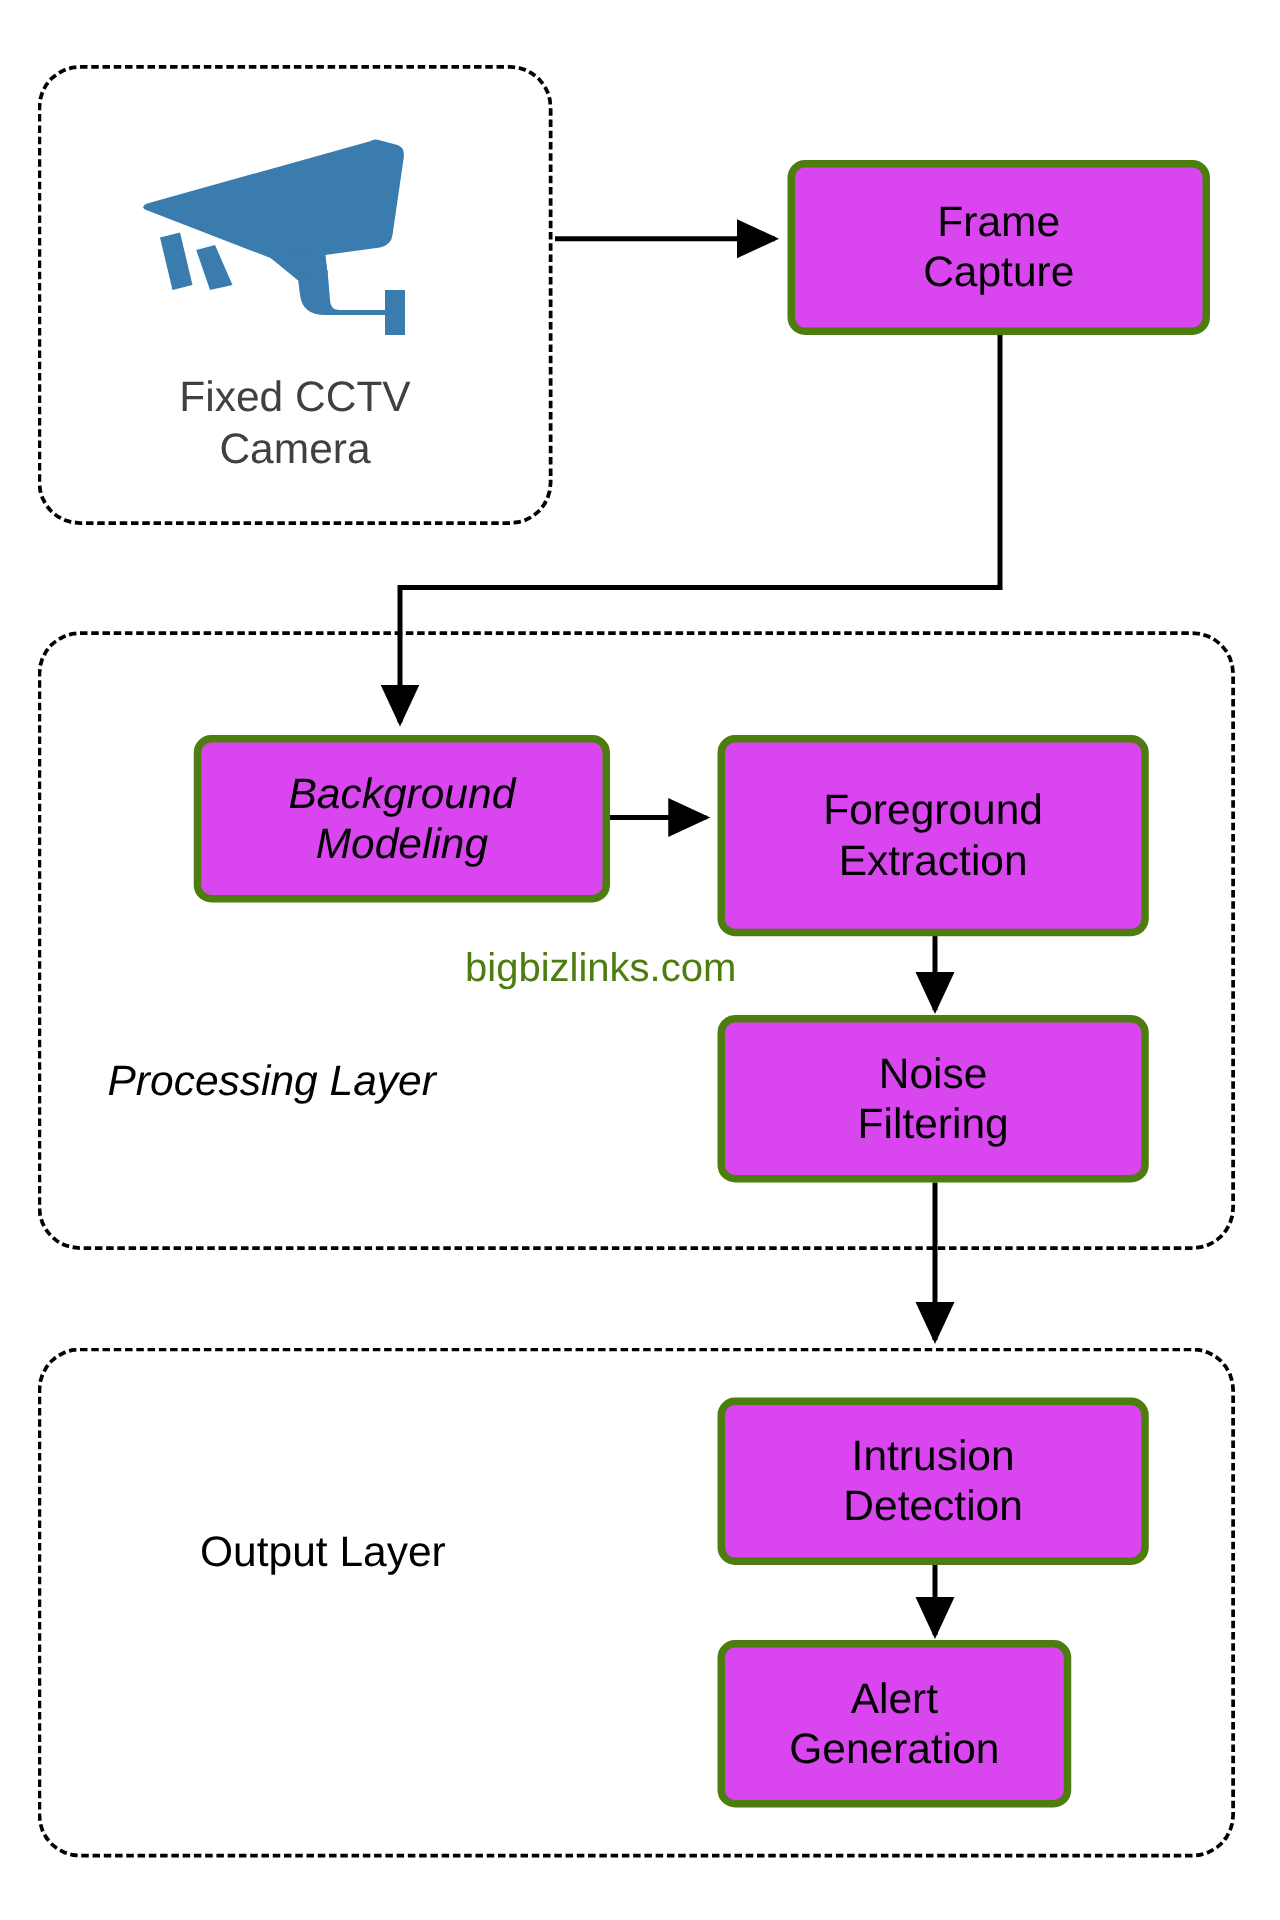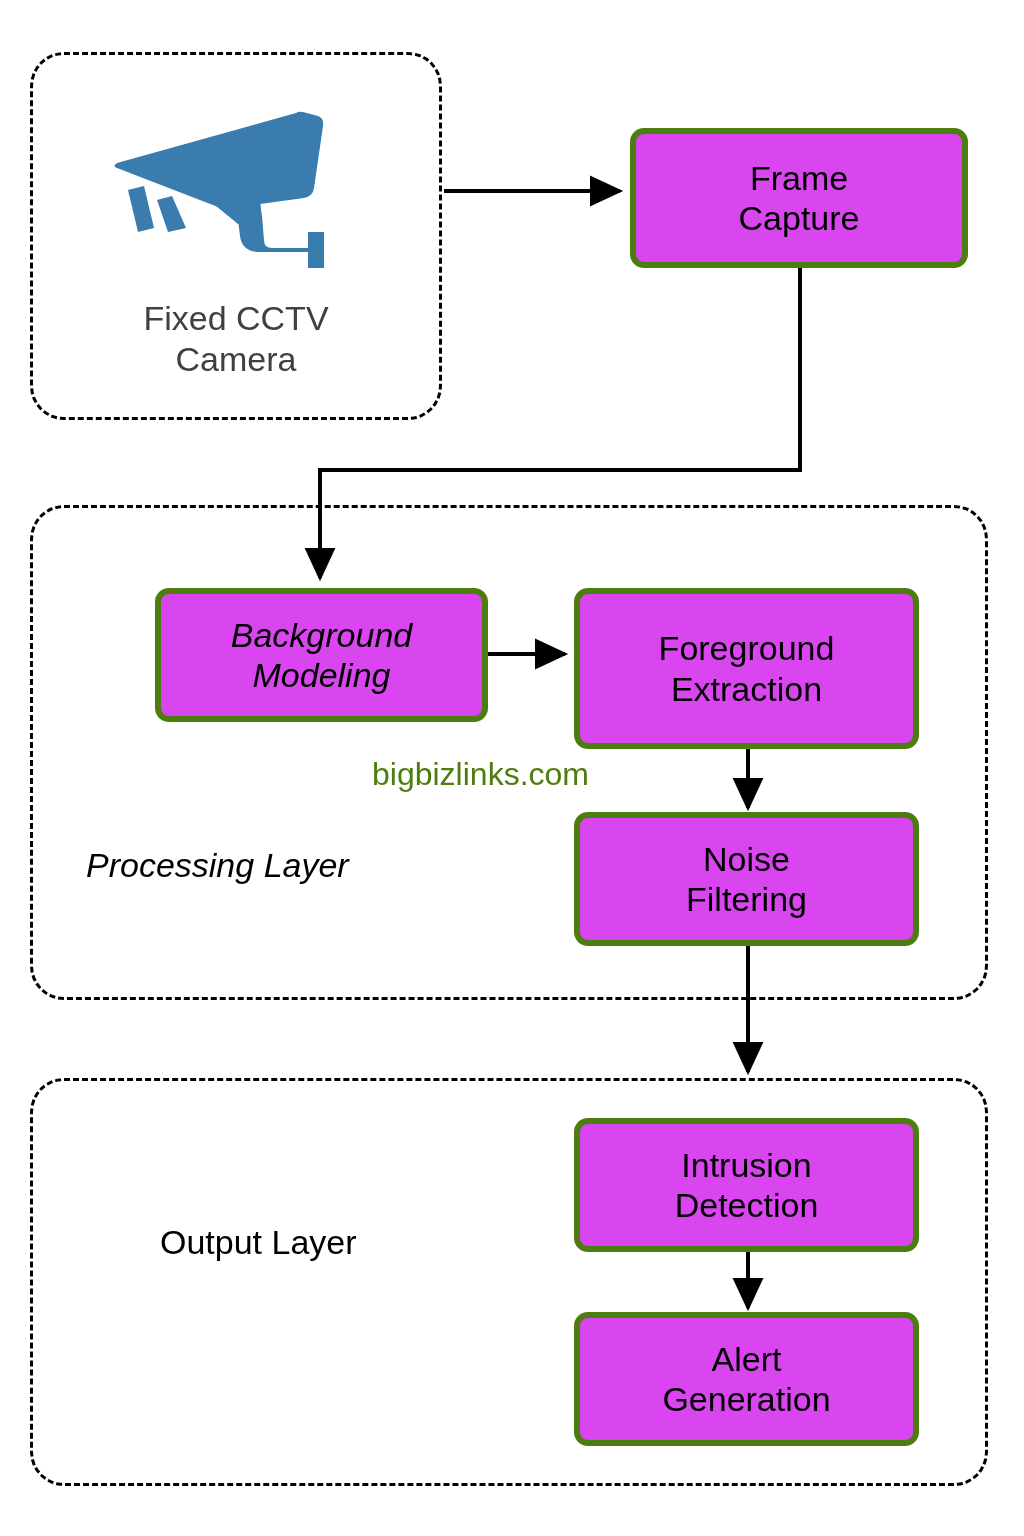--- a/index.html
+++ b/index.html
@@ -152,16 +152,16 @@
 
   <div class="node" style="left:574px; top:588px; width:345px; height:161px;">Foreground
 Extraction</div>
 
   <div class="node" style="left:574px; top:812px; width:345px; height:134px;">Noise
 Filtering</div>
 
   <div class="node" style="left:574px; top:1118px; width:345px; height:134px;">Intrusion
 Detection</div>
 
-  <div class="node" style="left:574px; top:1312px; width:345px; height:134px;text-align:center;">Alert
+  <div class="node" style="left:574px; top:1312px; width:283px; height:134px;text-align:center;">Alert
 Generation</div>
 
 </div>
 
 </body></html>

